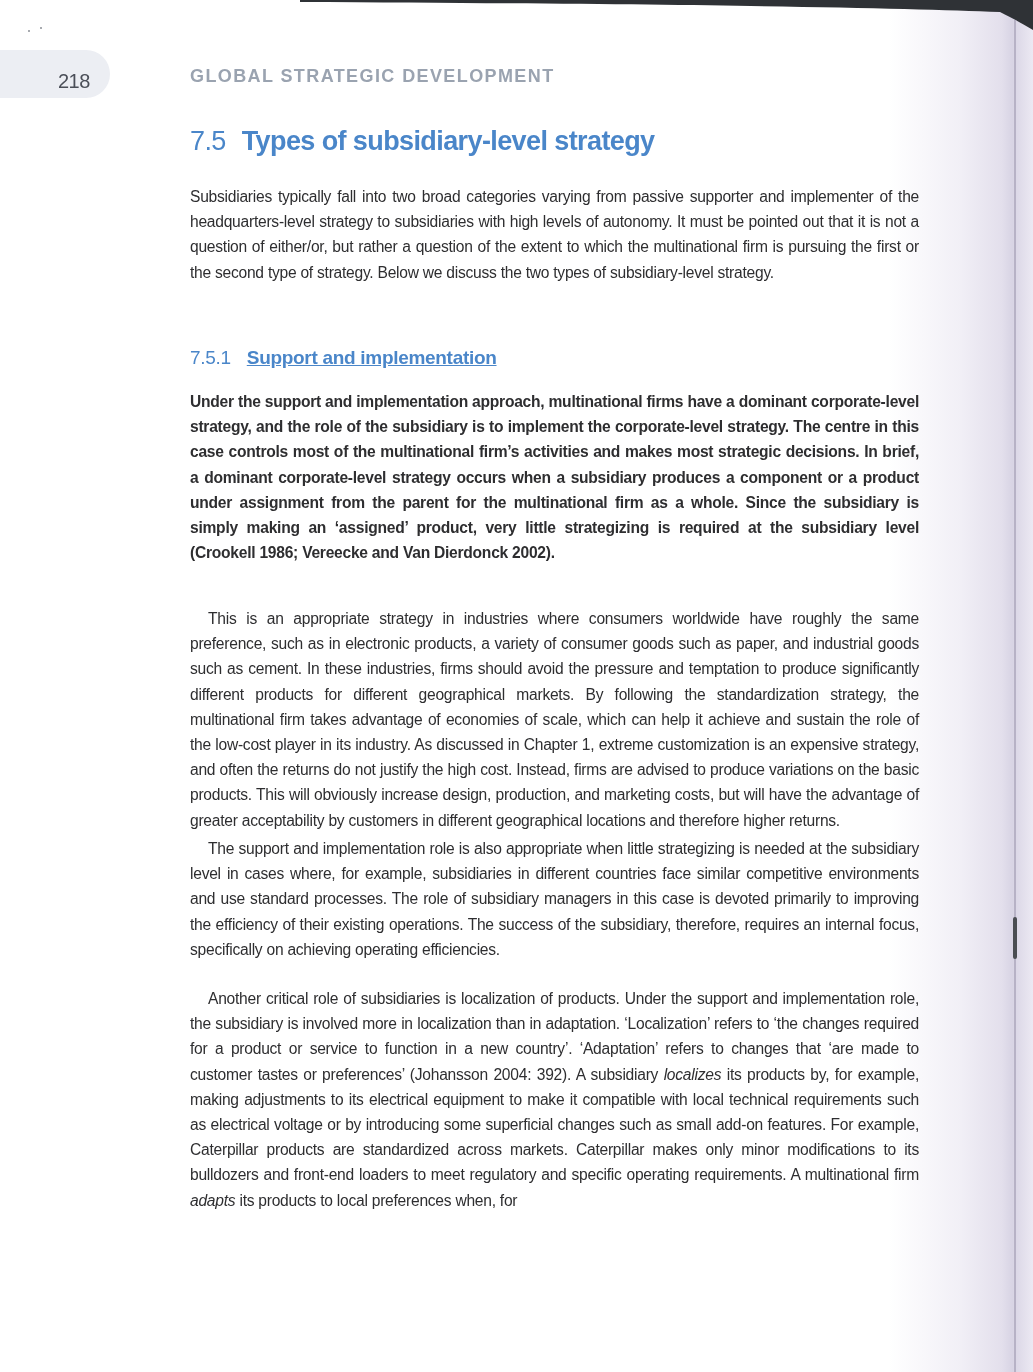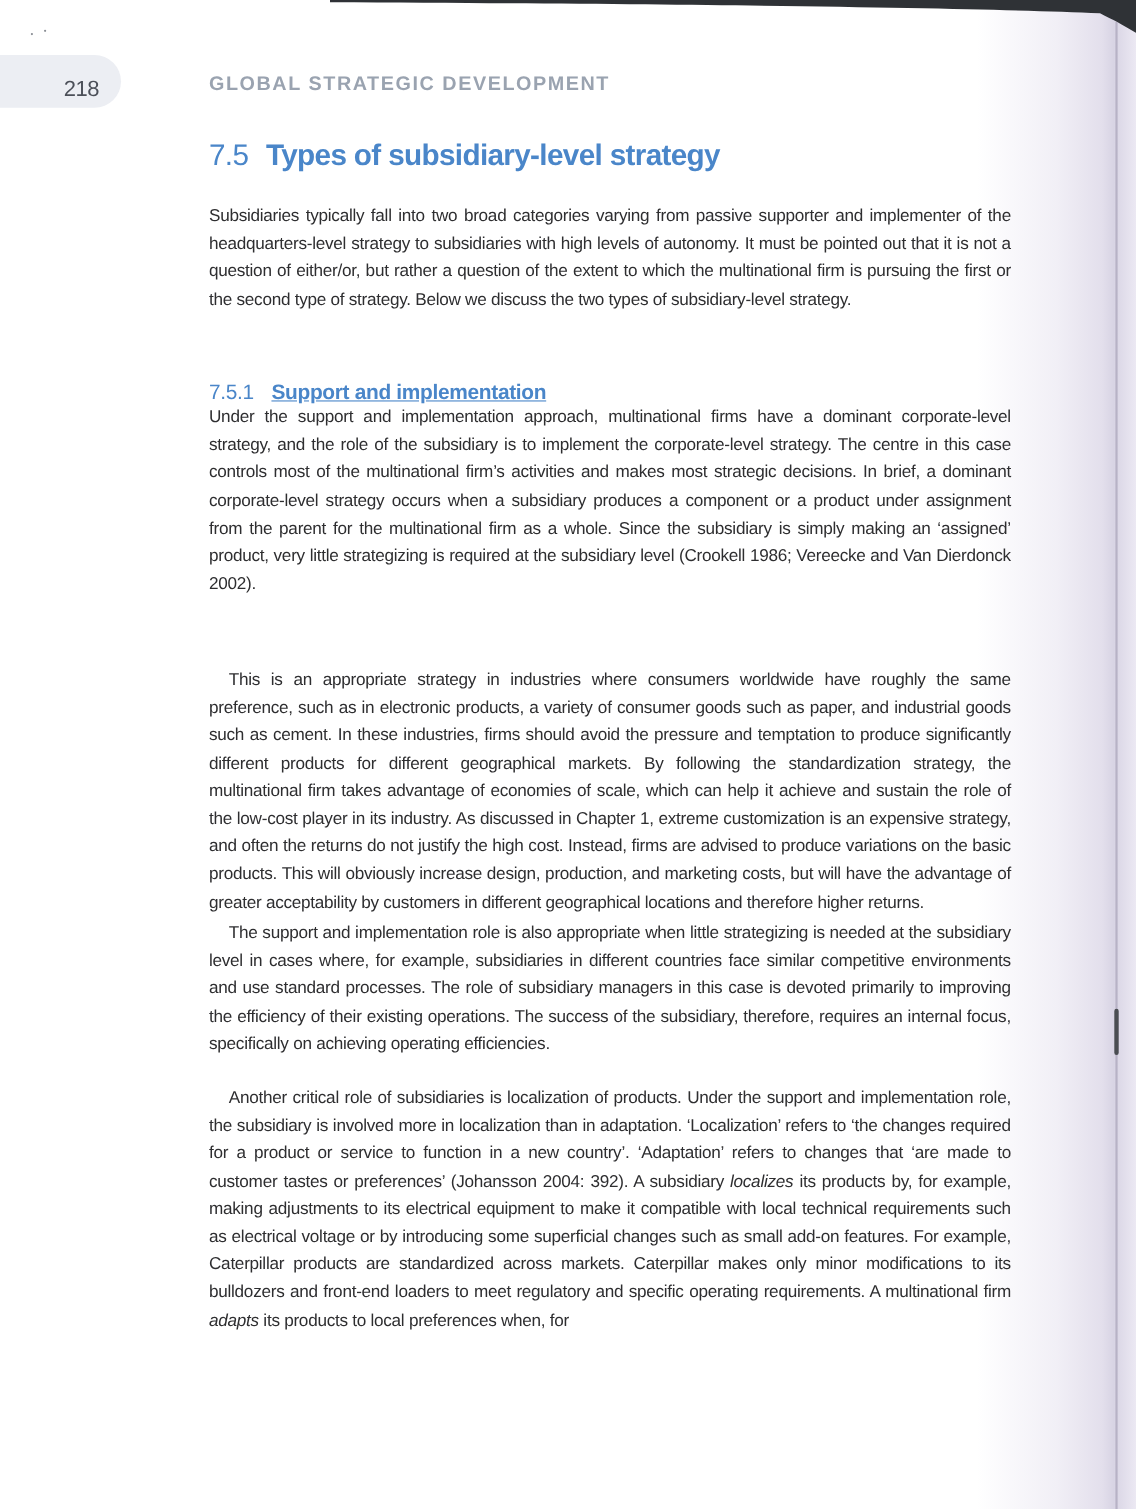--- a/index.html
+++ b/index.html
@@ -85,21 +85,21 @@
       width: 729px;
       font-size: 15.6px;
       line-height: 25.2px;
       color: #2e2e30;
       text-align: justify;
       letter-spacing: -0.25px;
       margin: 0;
     }
     .para.indent { text-indent: 18px; }
     .p1 { top: 184px; }
-    .p2 { top: 367px; }
+    .p2 { top: 389px; font-weight: bold; }
     .p3 { top: 590px; margin-top: 16px; }
     .p4 { top: 836px; }
     .p5 { top: 986px; }
     .speck {
       position: absolute;
       width: 2px; height: 2px;
       background: #8b8f96;
       border-radius: 1px;
     }
   </style>

